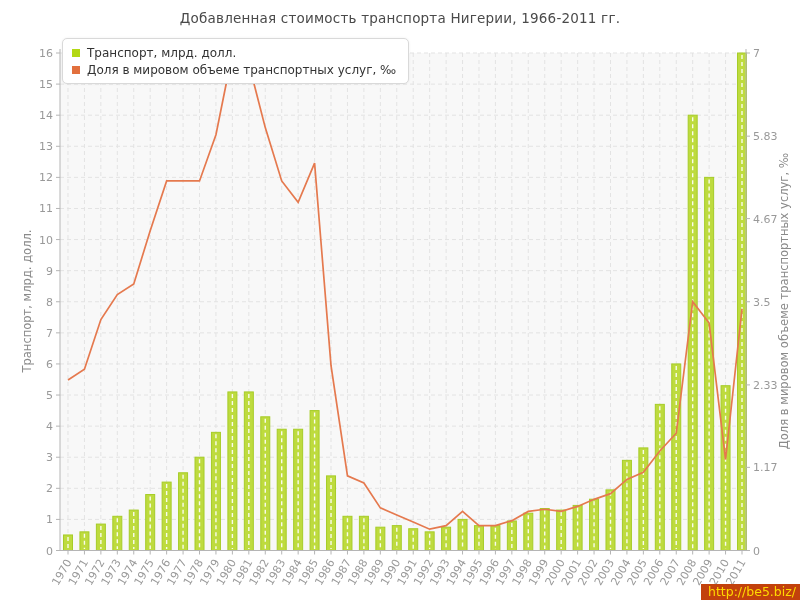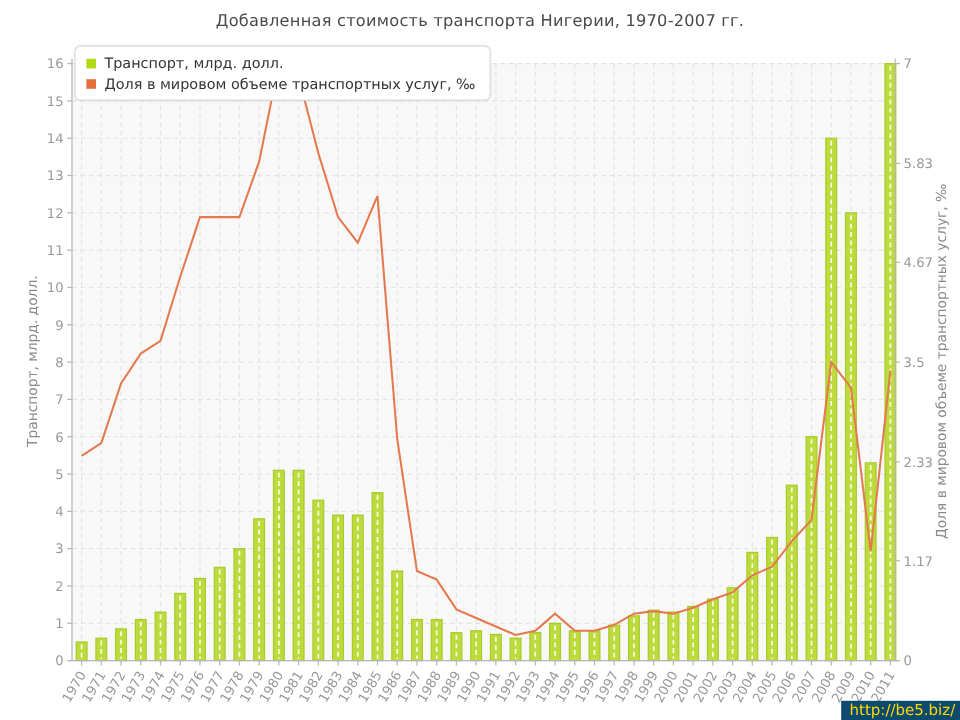--- a/index.html
+++ b/index.html
@@ -7,29 +7,29 @@
           font-family:"DejaVu Sans", "Liberation Sans", sans-serif;}
   #page-title{position:absolute;top:10px;left:0;width:100%;text-align:center;
               font-size:13.5px;color:#4a4a4a;letter-spacing:.2px;}
   #chart-svg{position:absolute;left:0;top:0;}
   .axis-title{font-size:11.5px;fill:#8a8a8a;}
   #legend{position:absolute;left:62px;top:38px;background:#ffffff;border:1px solid #d9d9d9;
           border-radius:5px;padding:5px 12px 5px 9px;box-shadow:0 0 3px rgba(0,0,0,0.06);}
   .legend-row{display:flex;align-items:center;height:17px;white-space:nowrap;}
   .swatch{width:8px;height:8px;display:inline-block;margin-right:7px;flex:0 0 8px;}
   .legend-label{font-size:12px;color:#333333;}
-  #watermark{position:absolute;right:0;bottom:0;background:#0c4a6e;color:#ffd900;
+  #watermark{position:absolute;right:0;bottom:0;background:#c2410c;color:#ffd900;
              font-size:12.5px;line-height:15px;padding:0 4px 1px 7px;}
 </style>
 </head>
 <body>
 
 <div id="screen">
 
-  <div id="page-title">Добавленная стоимость транспорта Нигерии, 1970-2007 гг.</div>
+  <div id="page-title">Добавленная стоимость транспорта Нигерии, 1966-2011 гг.</div>
 
   <svg id="chart-svg" width="800" height="600">
     <g id="plot">
         <rect x="60" y="53" width="686" height="497.5" fill="#f8f8f8"></rect>
         <g>
           <line x1="60" x2="746" y1="519.40625" y2="519.40625" stroke="#e3e3e3" stroke-width="1" stroke-dasharray="4,3"></line>
           <line x1="60" x2="746" y1="488.3125" y2="488.3125" stroke="#e3e3e3" stroke-width="1" stroke-dasharray="4,3"></line>
           <line x1="60" x2="746" y1="457.21875" y2="457.21875" stroke="#e3e3e3" stroke-width="1" stroke-dasharray="4,3"></line>
           <line x1="60" x2="746" y1="426.125" y2="426.125" stroke="#e3e3e3" stroke-width="1" stroke-dasharray="4,3"></line>
           <line x1="60" x2="746" y1="395.03125" y2="395.03125" stroke="#e3e3e3" stroke-width="1" stroke-dasharray="4,3"></line>

